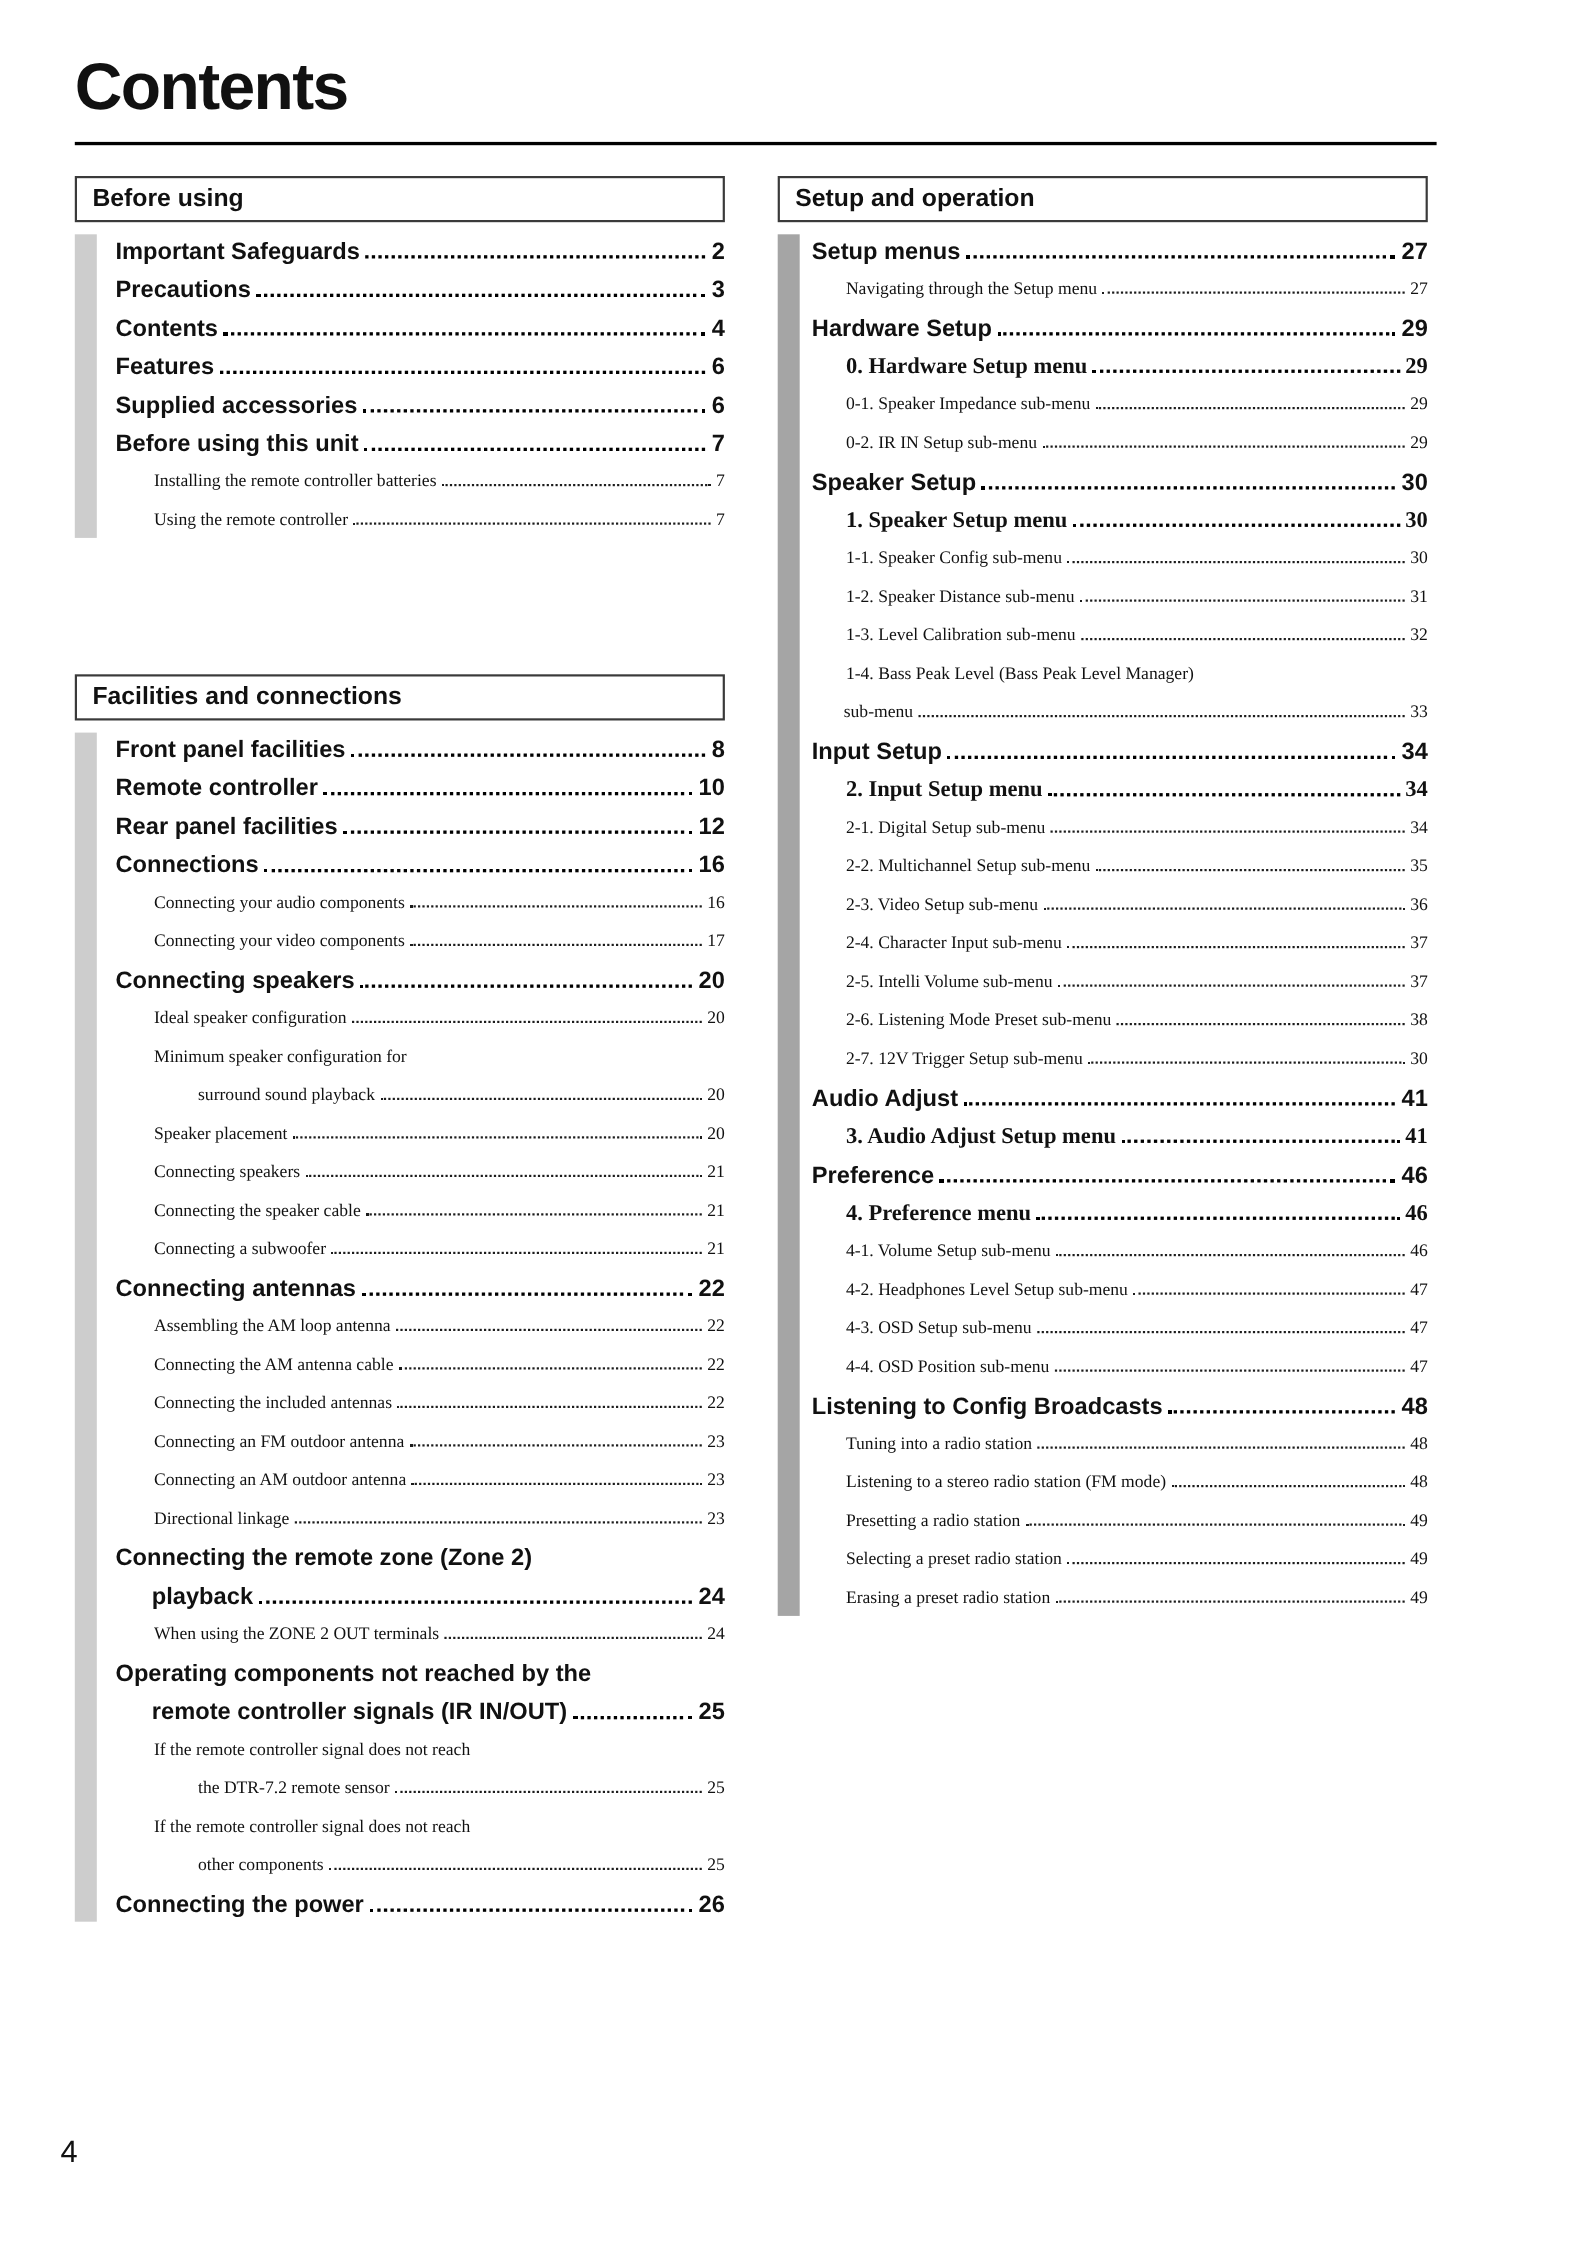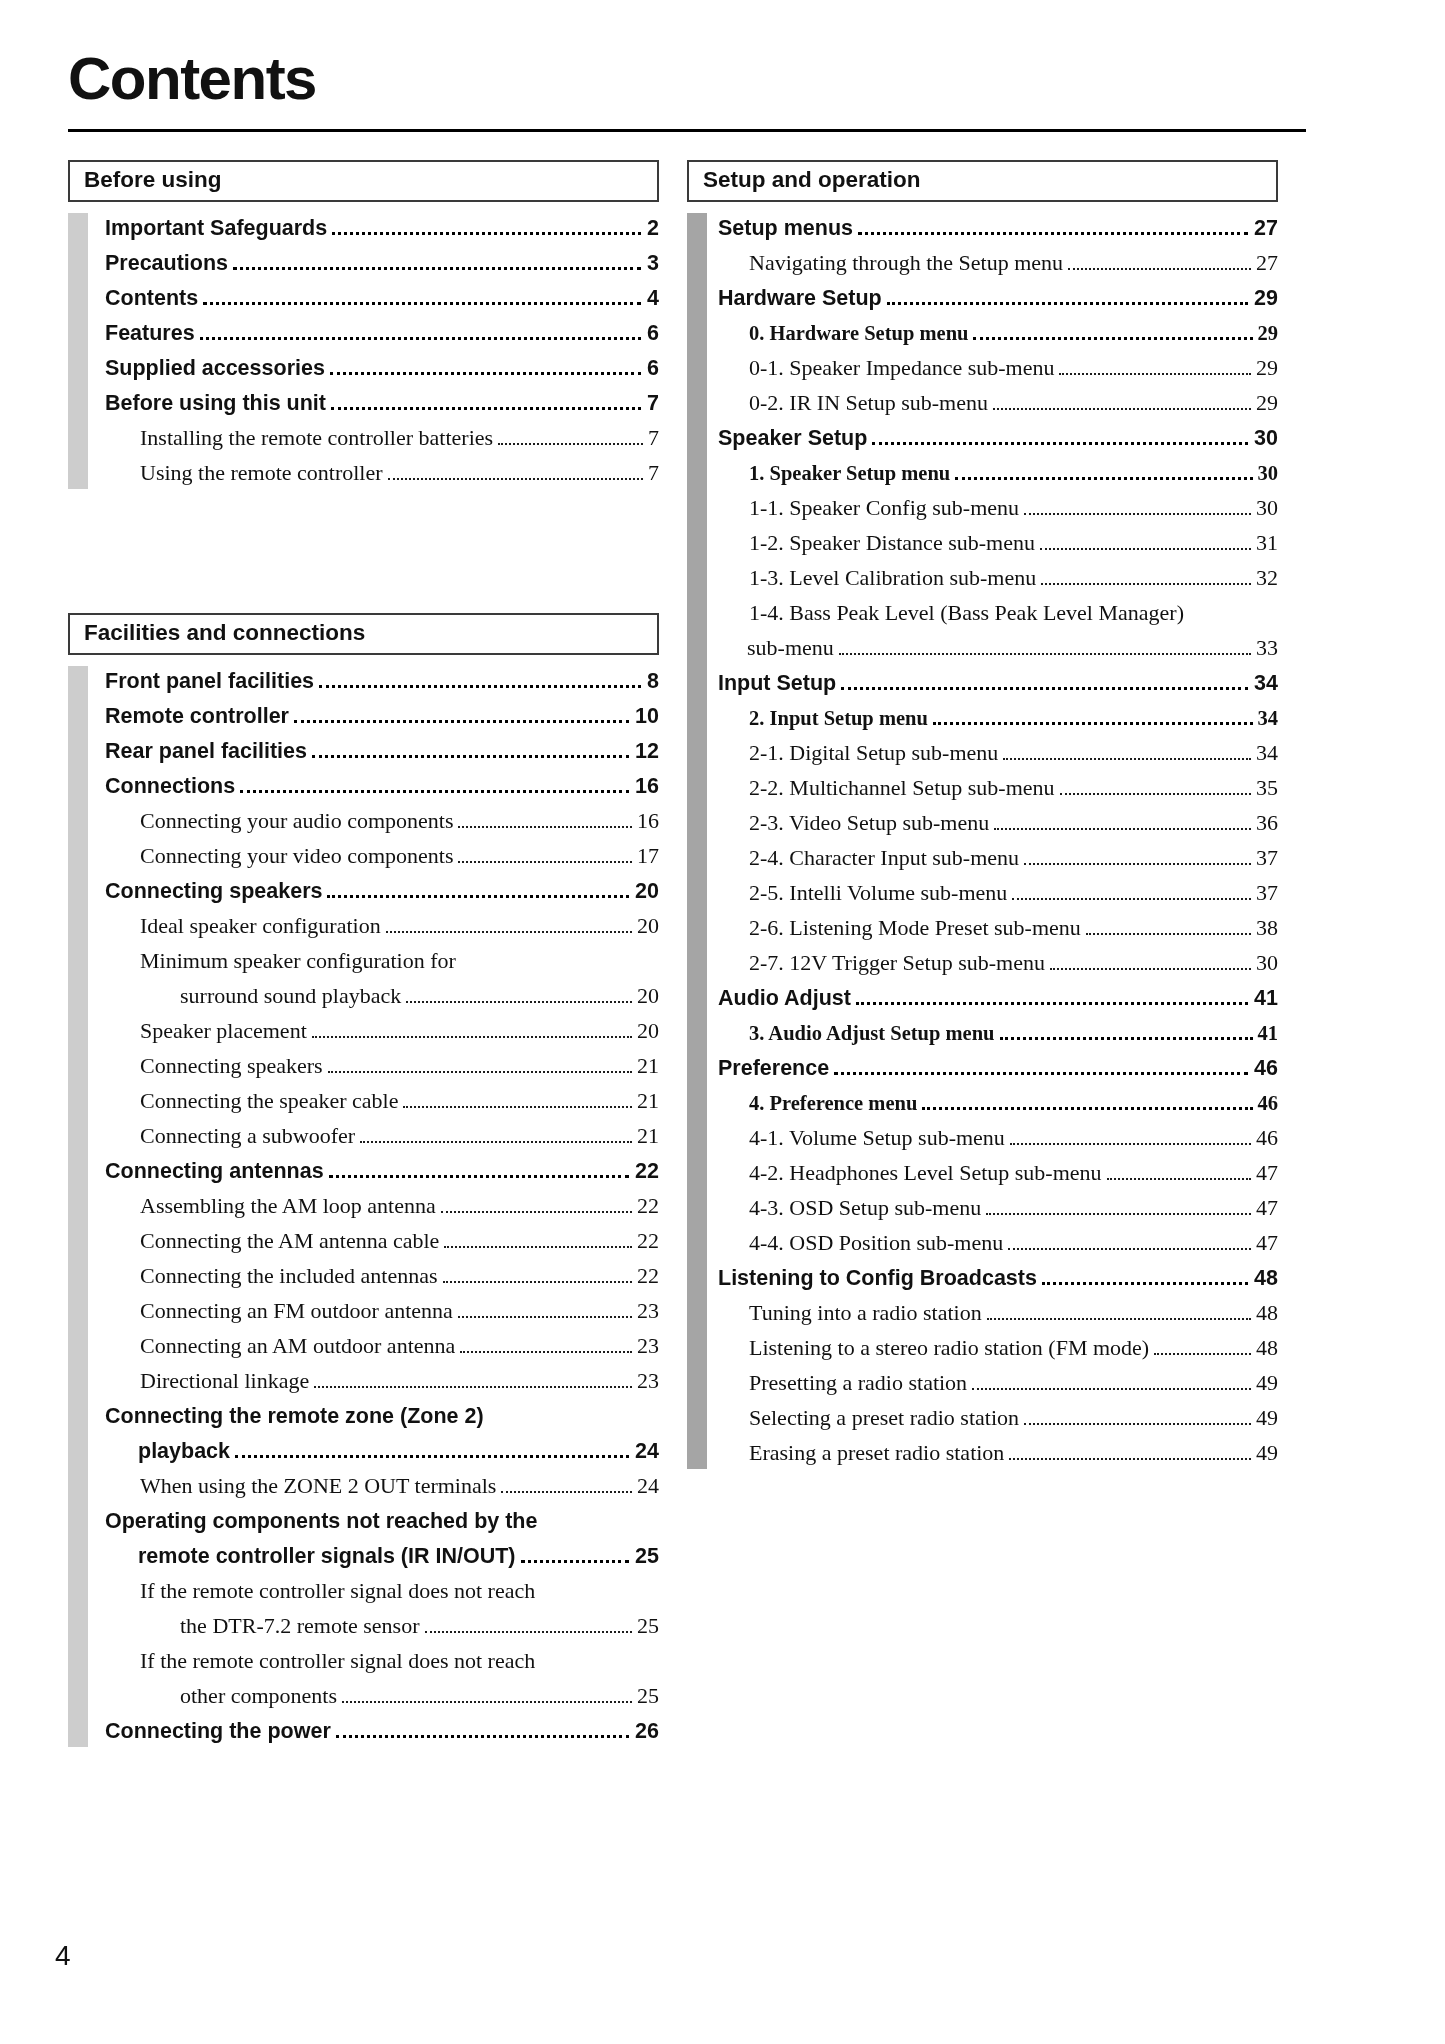--- a/index.html
+++ b/index.html
@@ -22,21 +22,21 @@
     font-weight:bold;
     letter-spacing:-1.5px;
     line-height:70px;
     font-family:"Liberation Sans", sans-serif;
   }
   .rule {
     border:none;
     border-top:3px solid #000;
     margin:15px 0 28px 0;
   }
-  .cols { display:flex; gap:28px; }
+  .cols { display:flex; gap:48px; }
   .col { width:591px; }
 
   .section + .section { margin-top:122px; }
 
   .section-box {
     border:2px solid #3a3a3a;
     padding:5px 14px 7px 14px;
     font-size:22.5px;
     font-weight:bold;
     line-height:26px;
@@ -67,21 +67,21 @@
     font-family:"Liberation Sans", sans-serif;
     font-weight:bold;
     font-size:21.5px;
   }
   .row.lvl1.cont { margin-left:70px; }
 
   .row.sub {
     margin-left:72px;
     font-family:"Liberation Serif", serif;
     font-weight:normal;
-    font-size:22px;
+    font-size:16px;
   }
   .row.sub.cont { margin-left:112px; }
 
   .row.bs {
     margin-left:62px;
     font-family:"Liberation Serif", serif;
     font-weight:bold;
     font-size:20.5px;
   }
 

